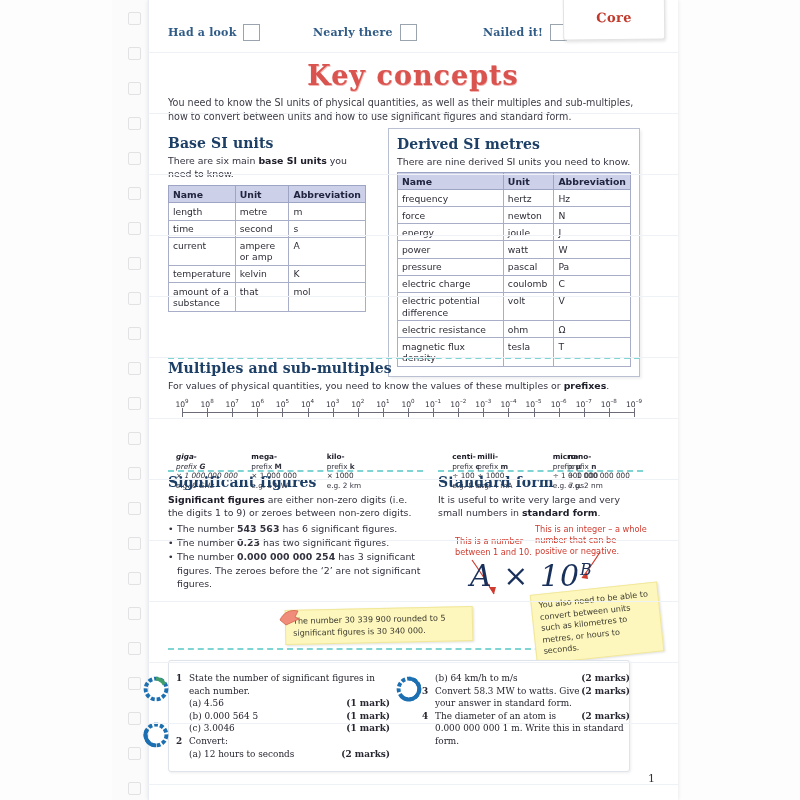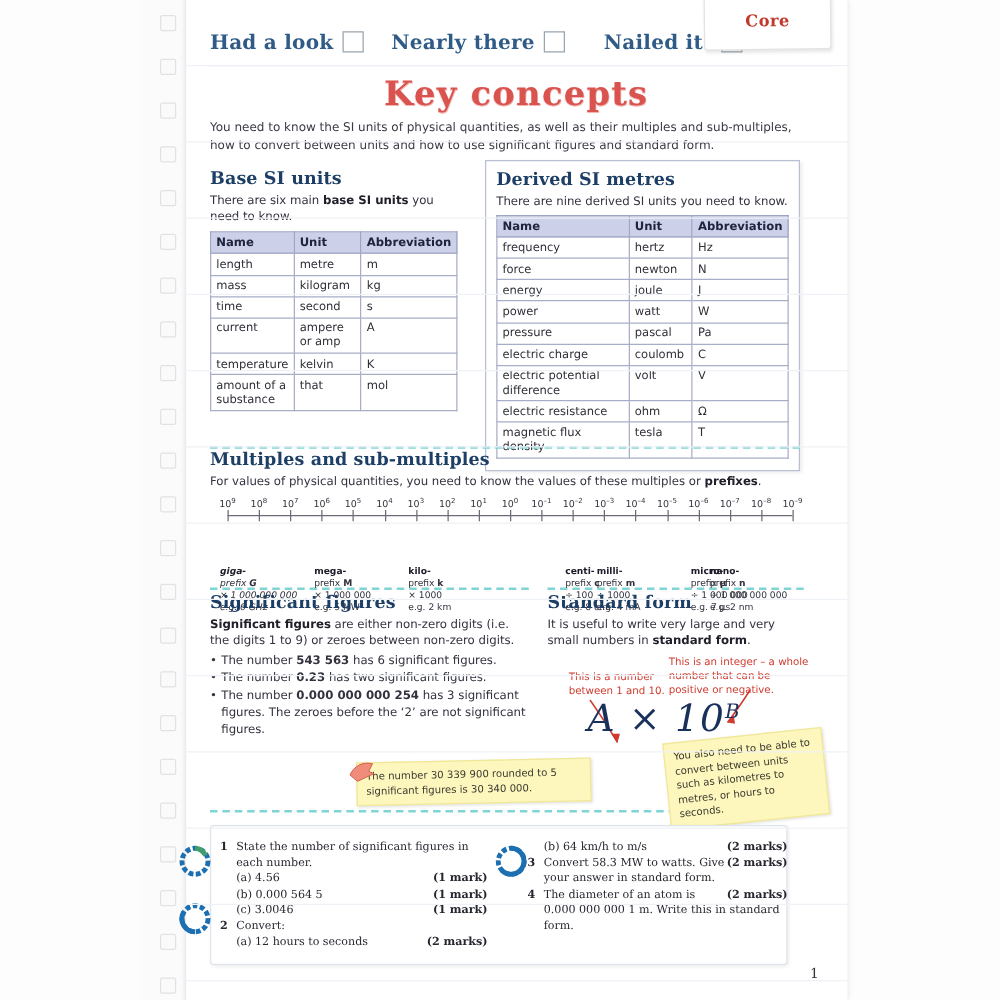--- a/index.html
+++ b/index.html
@@ -41,21 +41,21 @@
   .spine {
     position:absolute; left:148px; top:0; width:1px; height:800px;
     background:#e9edf3;
   }
 
   
   #header { position:absolute; left:168px; top:14px; width:500px; height:40px; }
   .hdr-item { position:absolute; display:flex; align-items:center; gap:7px; }
   .hdr-label {
     font-family:"DejaVu Serif", serif;
-    font-weight:bold; font-size:16px; color:#2f5b86; letter-spacing:.2px;
+    font-weight:bold; font-size:11px; color:#2f5b86; letter-spacing:.2px;
   }
   .tickbox {
     width:17px; height:17px; border:1.2px solid #9aa4ae; background:#fff;
   }
   #core-tab {
     position:absolute; left:563px; top:-8px; width:102px; height:48px;
     background:#ffffff; border:1px solid #e3e3e3;
     border-radius:7px 7px 3px 3px;
     box-shadow:1px 2px 3px rgba(0,0,0,.10);
     transform:rotate(-0.6deg);
@@ -256,25 +256,20 @@
             <th style="width: 33%;">Name</th>
             <th style="width: 29%;">Unit</th>
             <th style="width: 38%;">Abbreviation</th>
           </tr>
         </thead>
       <tbody id="base-body">
           <tr>
             <td>length</td>
             <td>metre</td>
             <td>m</td>
-          </tr>
-          <tr>
-            <td>mass</td>
-            <td>kilogram</td>
-            <td>kg</td>
           </tr>
           <tr>
             <td>time</td>
             <td>second</td>
             <td>s</td>
           </tr>
           <tr>
             <td>current</td>
             <td>ampere or amp</td>
             <td>A</td>

